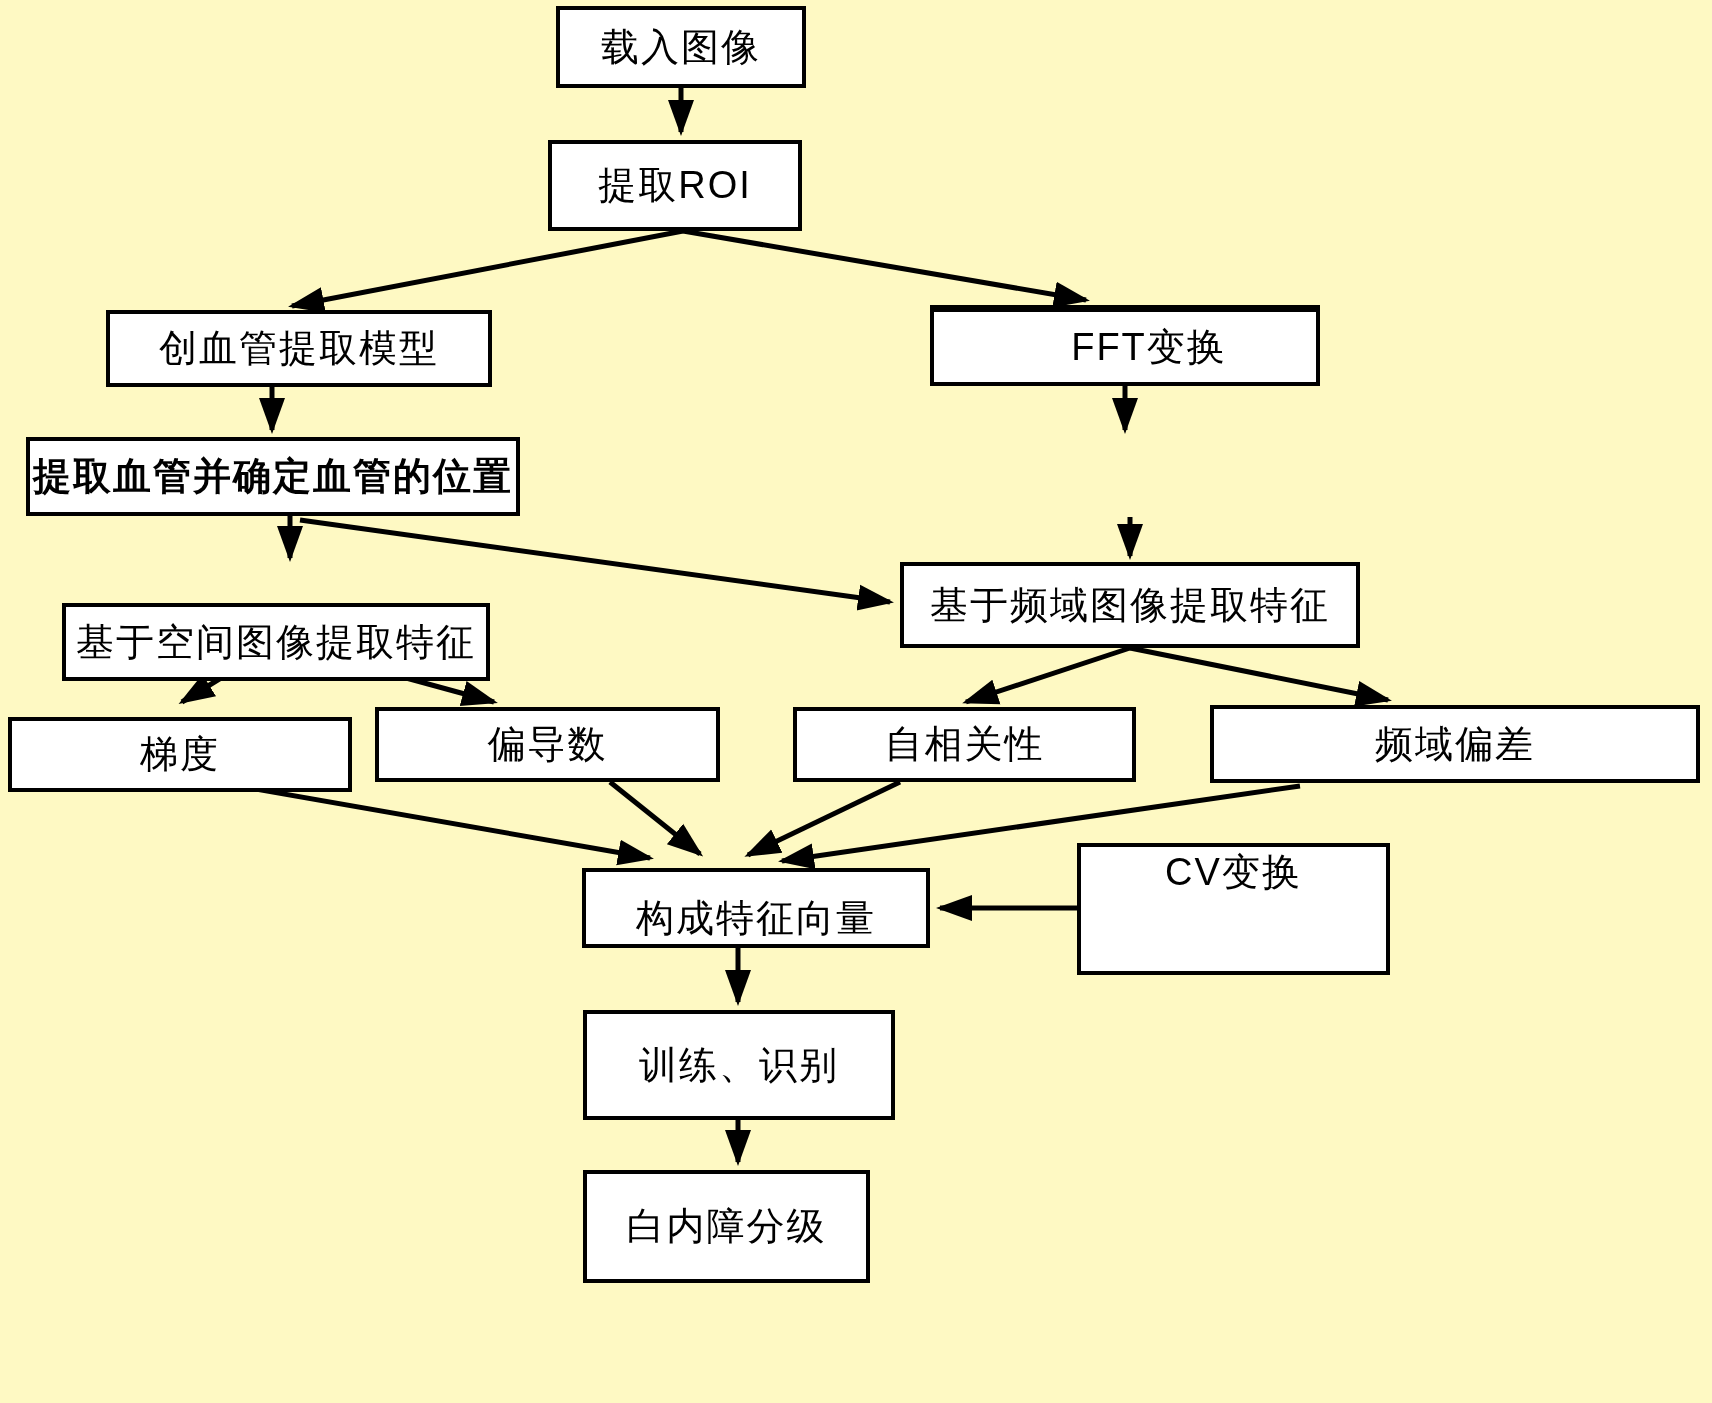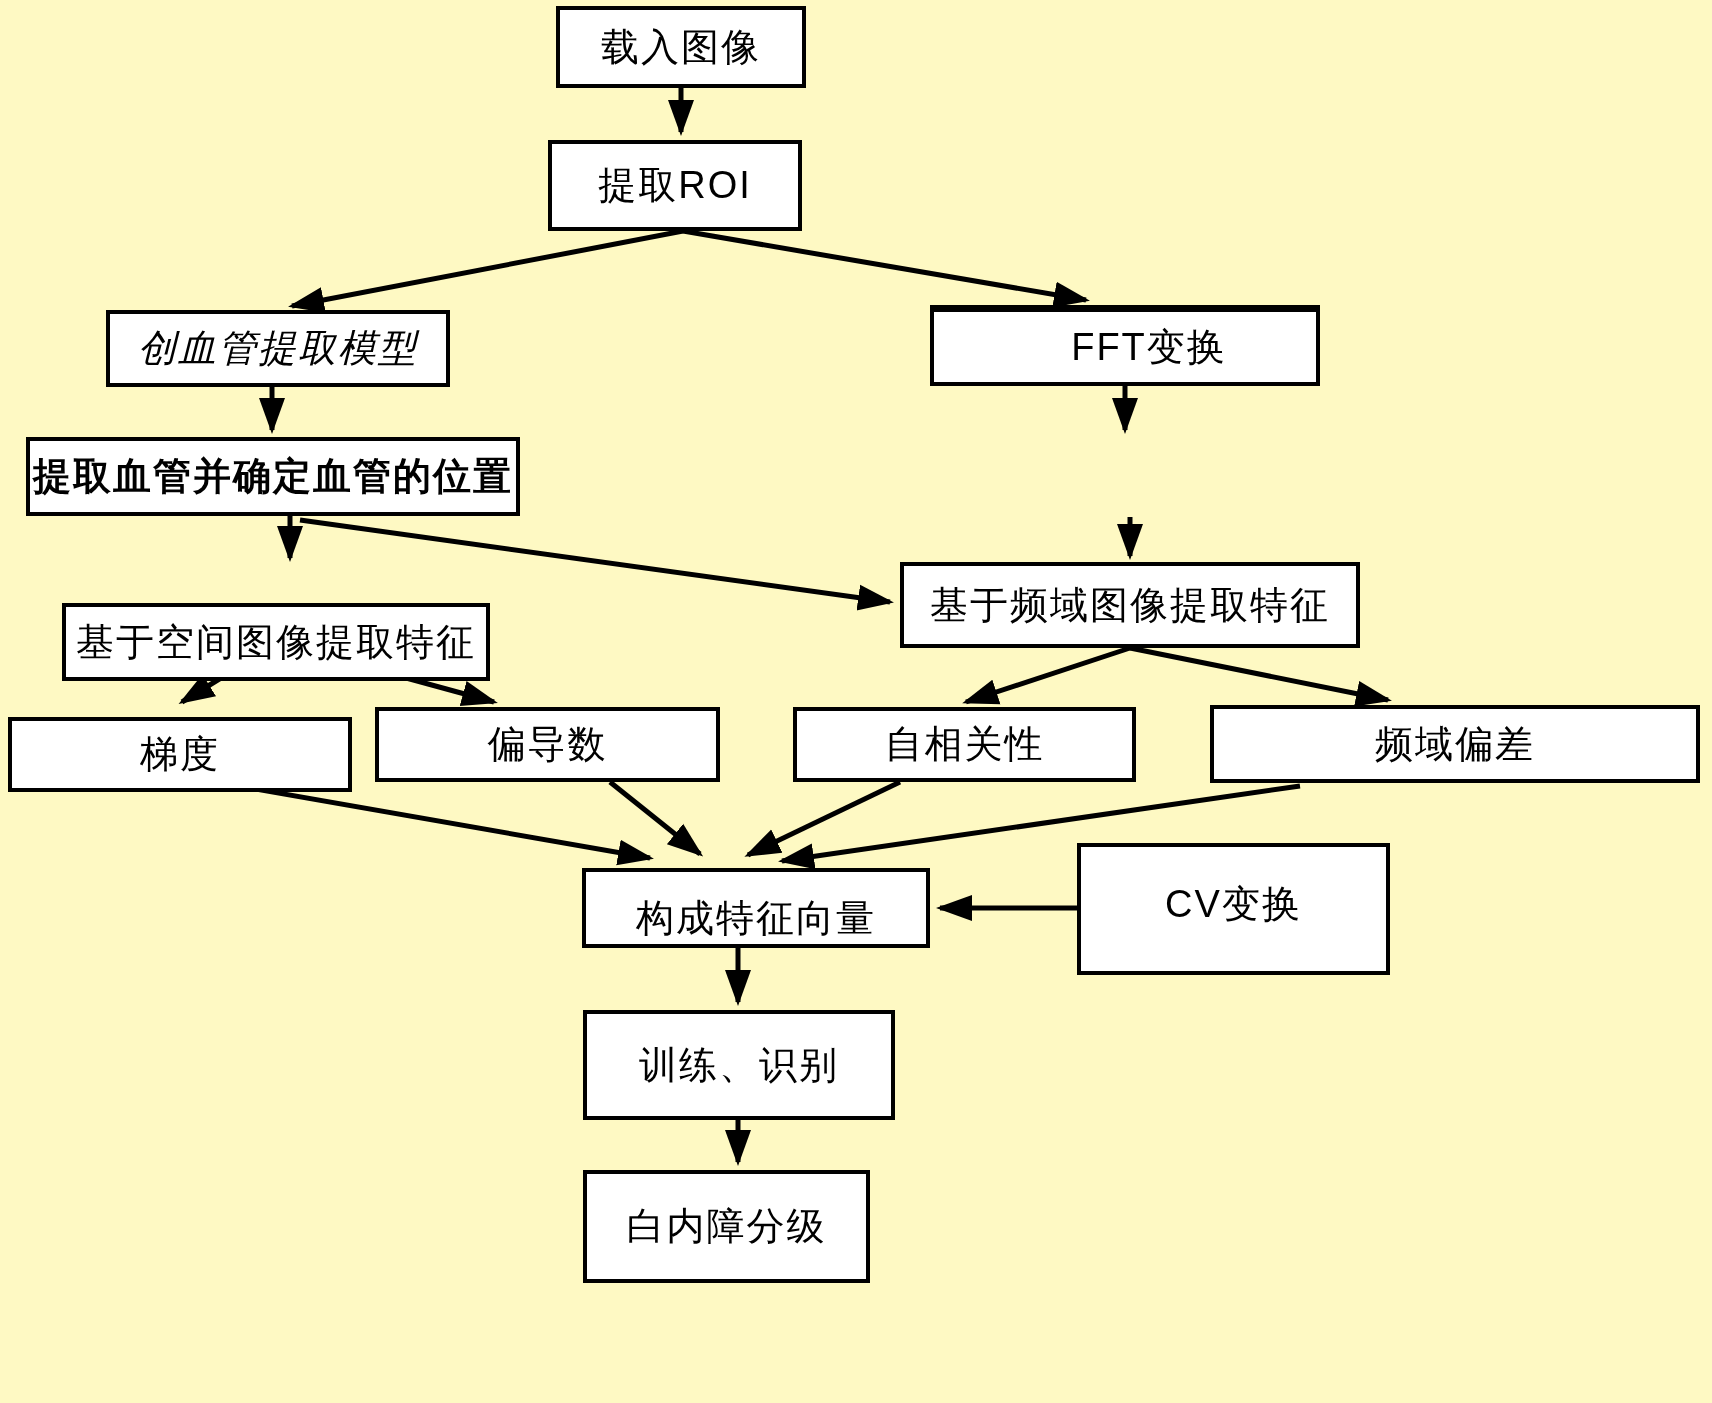--- a/index.html
+++ b/index.html
@@ -35,21 +35,21 @@
     align-items: center;
     justify-content: center;
     font-size: 38px;
     color: #000000;
     letter-spacing: 2px;
     white-space: nowrap;
     z-index: 2;
   }
   .node.top-aligned {
     align-items: flex-start;
-    padding-top: 32px;
+    padding-top: 0;
   }
   .node.thick-top {
     border-top-width: 7px;
     padding-left: 48px;
   }
 </style>
 </head>
 <body>
 
 <div id="canvas">
@@ -83,21 +83,21 @@
   </svg>
 
   <div class="node" style="left:556px; top:6px;    width:250px; height:82px;">
     <span>载入图像</span>
   </div>
 
   <div class="node" style="left:548px; top:140px;  width:254px; height:91px;">
     <span>提取ROI</span>
   </div>
 
-  <div class="node" style="left:106px; top:310px;  width:344px; height:77px;font-style:italic;">
+  <div class="node" style="left:106px; top:310px;  width:386px; height:77px;">
     <span>创血管提取模型</span>
   </div>
 
   <div class="node thick-top" style="left:930px; top:305px;  width:390px; height:81px;">
     <span>FFT变换</span>
   </div>
 
   <div class="node" style="left:26px;  top:437px;  width:494px; height:79px;font-weight:bold;">
     <span>提取血管并确定血管的位置</span>
   </div>

